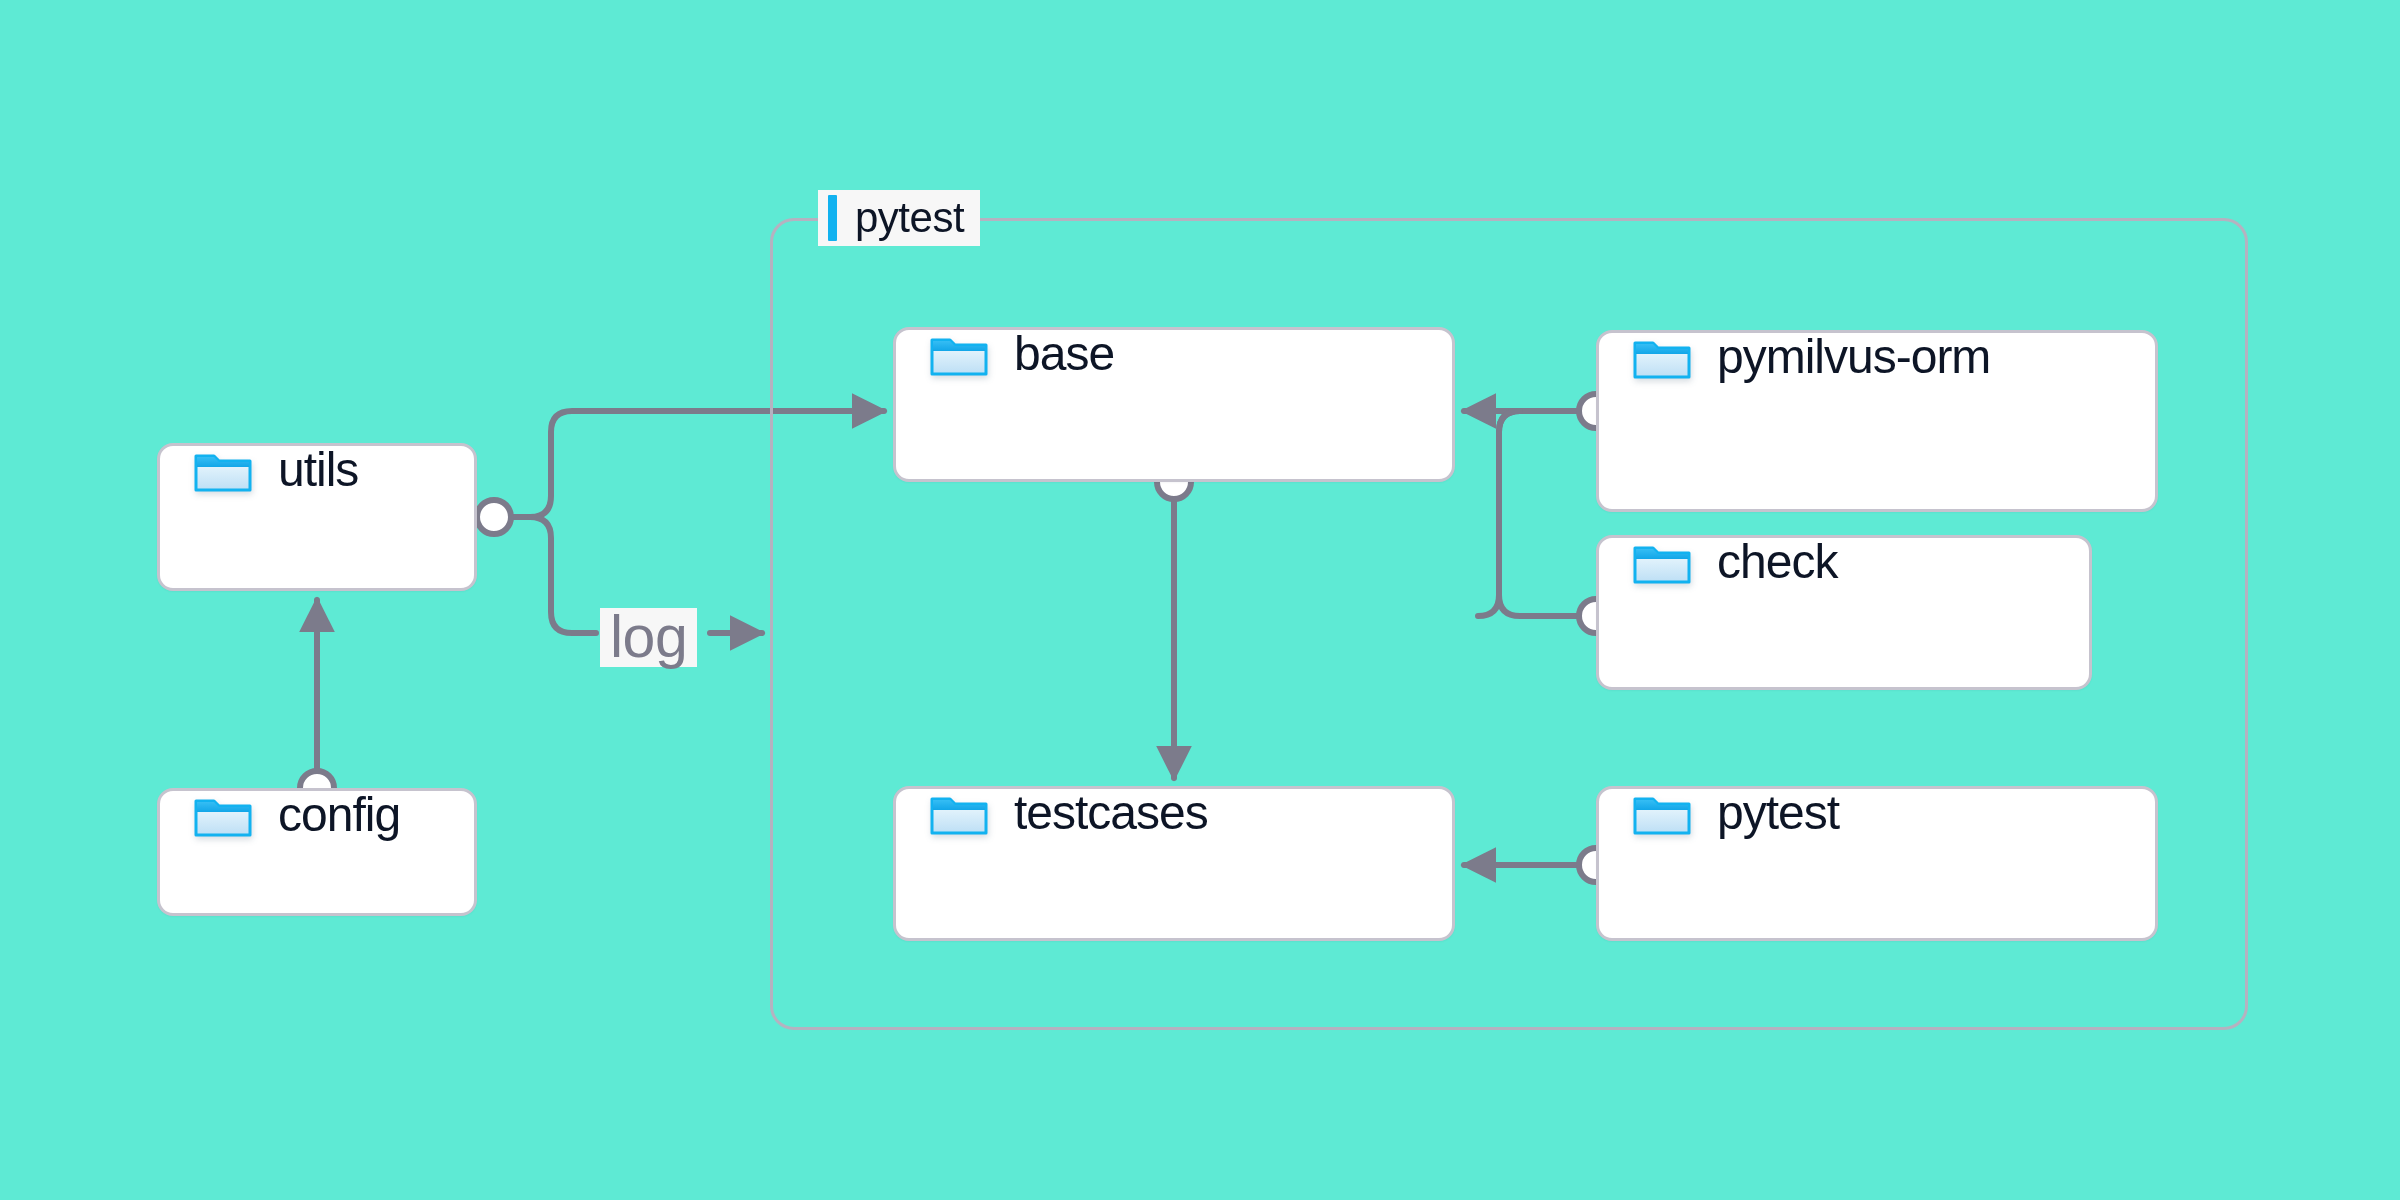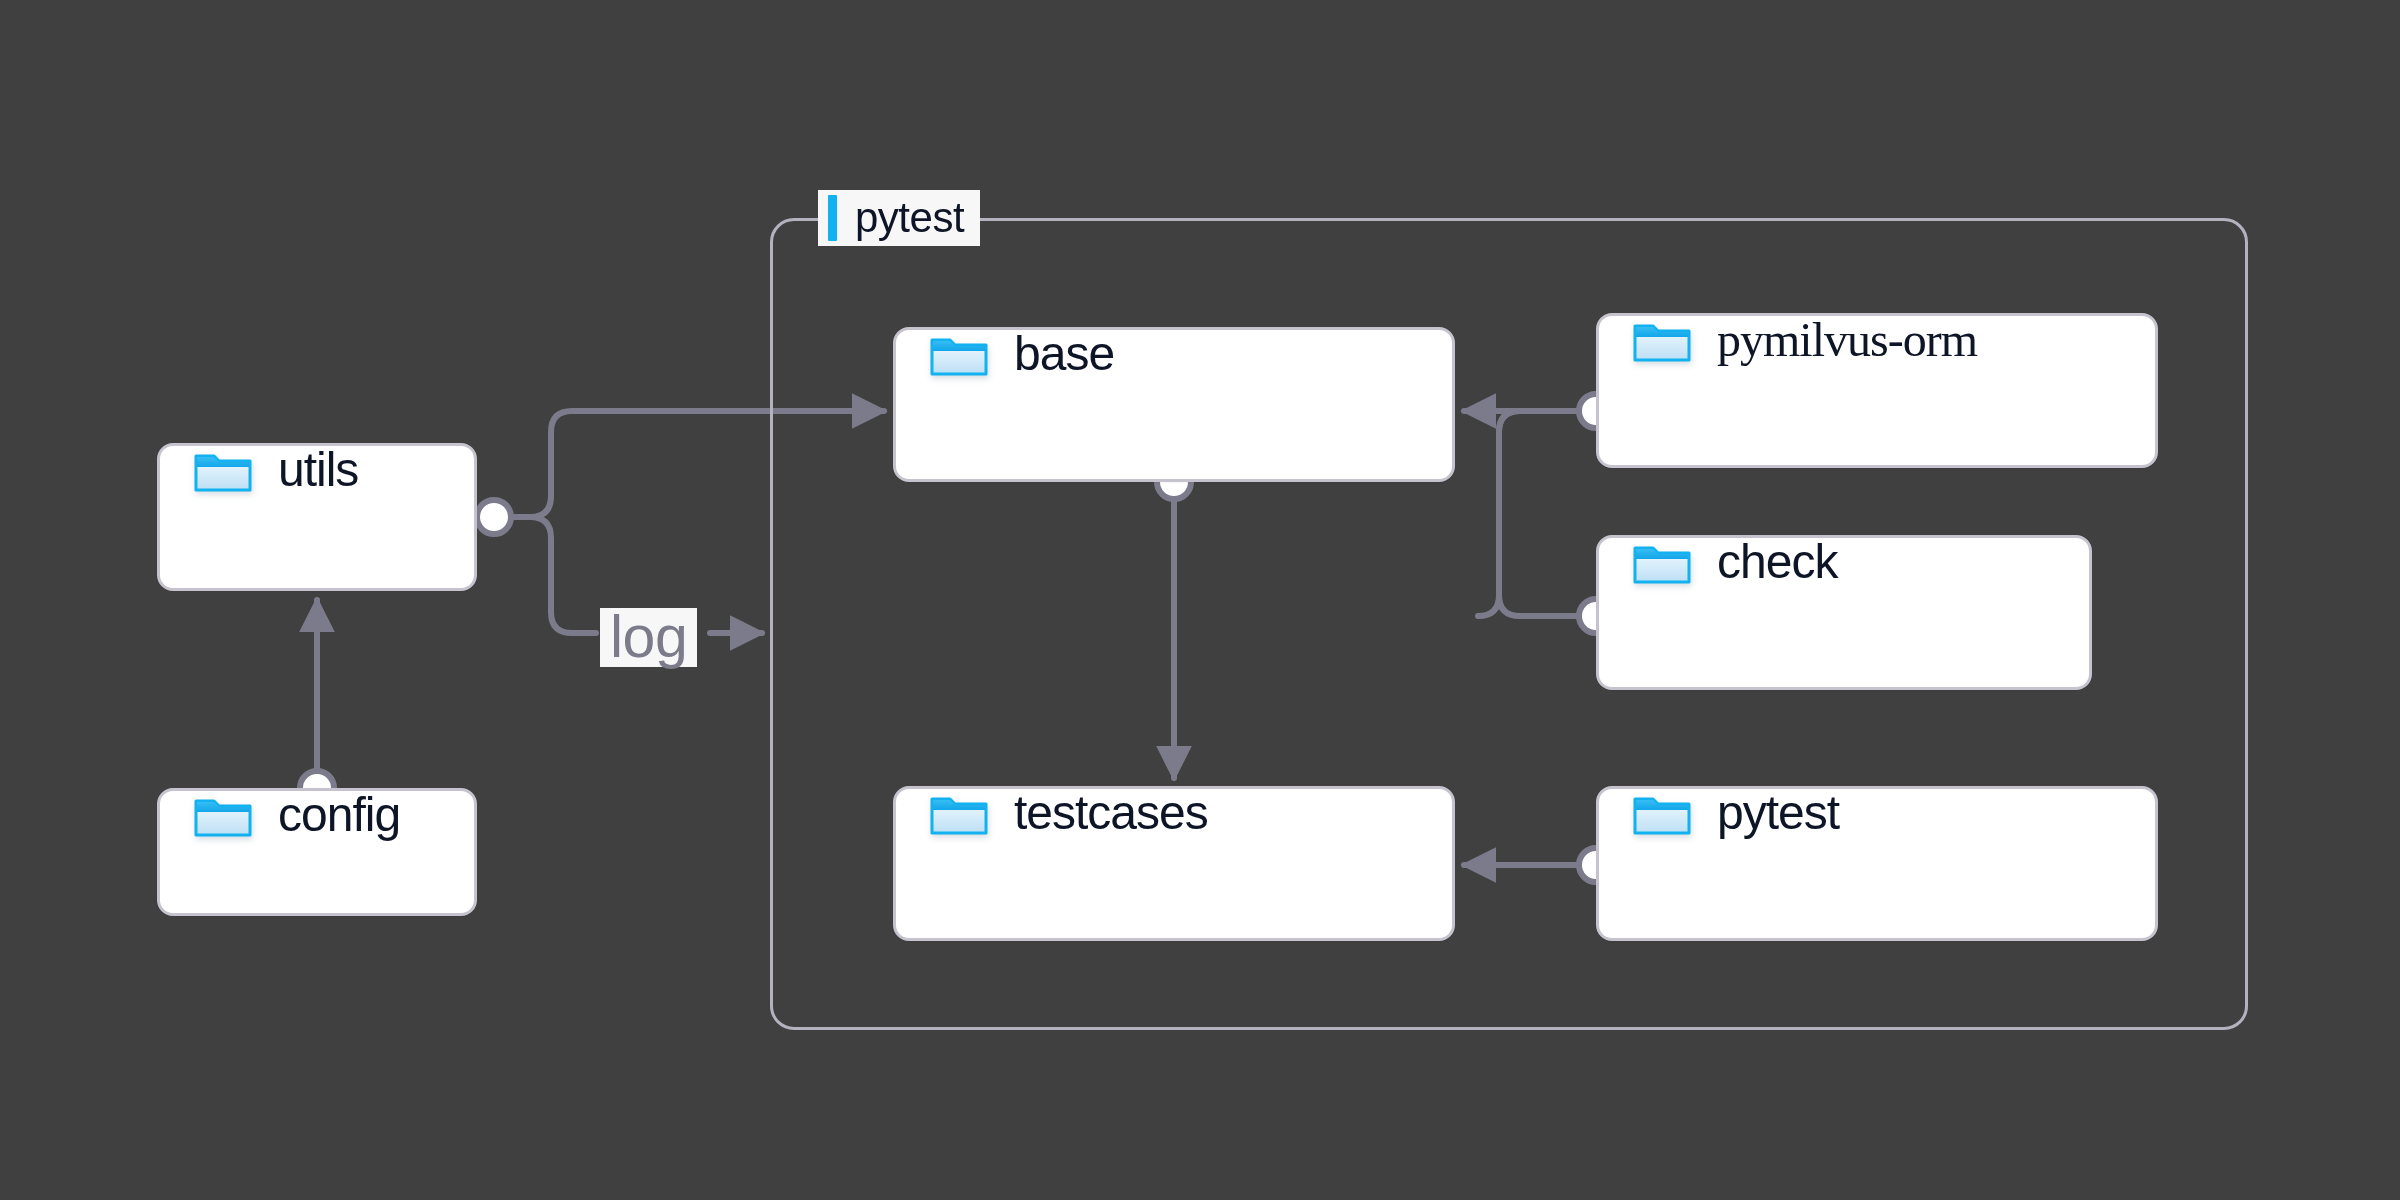--- a/index.html
+++ b/index.html
@@ -4,21 +4,21 @@
 <style>
   html, body {
     margin: 0;
     padding: 0;
     background: #f7f7f7;
   }
   #canvas {
     position: relative;
     width: 2400px;
     height: 1200px;
-    background: #404040;
+    background: #5eead4;
     font-family: "Liberation Sans", sans-serif;
     overflow: hidden;
   }
   #edges {
     position: absolute;
     left: 0;
     top: 0;
     width: 2400px;
     height: 1200px;
     pointer-events: none;
@@ -194,21 +194,21 @@
   <div class="node" style="left:893px; top:786px; width:562px; height:155px;">
     <div class="node-inner">
       <svg class="folder-icon" viewBox="0 0 58 48">
         <path d="M2 10 h18 l5 5 h31 v29 H2 Z" fill="url(#folderGrad)" stroke="#12b2f0" stroke-width="3" stroke-linejoin="round"></path>
         <path d="M3 11 h17 l5 5 h30 v5 H3 Z" fill="url(#folderTab)"></path>
       </svg>
       <span class="node-label">testcases</span>
     </div>
   </div>
 
-  <div class="node" style="left:1596px; top:313px; width:562px; height:155px;font-family:Liberation Serif, serif;">
+  <div class="node" style="left:1596px; top:330px; width:562px; height:182px;">
     <div class="node-inner">
       <svg class="folder-icon" viewBox="0 0 58 48">
         <path d="M2 10 h18 l5 5 h31 v29 H2 Z" fill="url(#folderGrad)" stroke="#12b2f0" stroke-width="3" stroke-linejoin="round"></path>
         <path d="M3 11 h17 l5 5 h30 v5 H3 Z" fill="url(#folderTab)"></path>
       </svg>
       <span class="node-label">pymilvus-orm</span>
     </div>
   </div>
 
   <div class="node" style="left:1596px; top:535px; width:496px; height:155px;">

